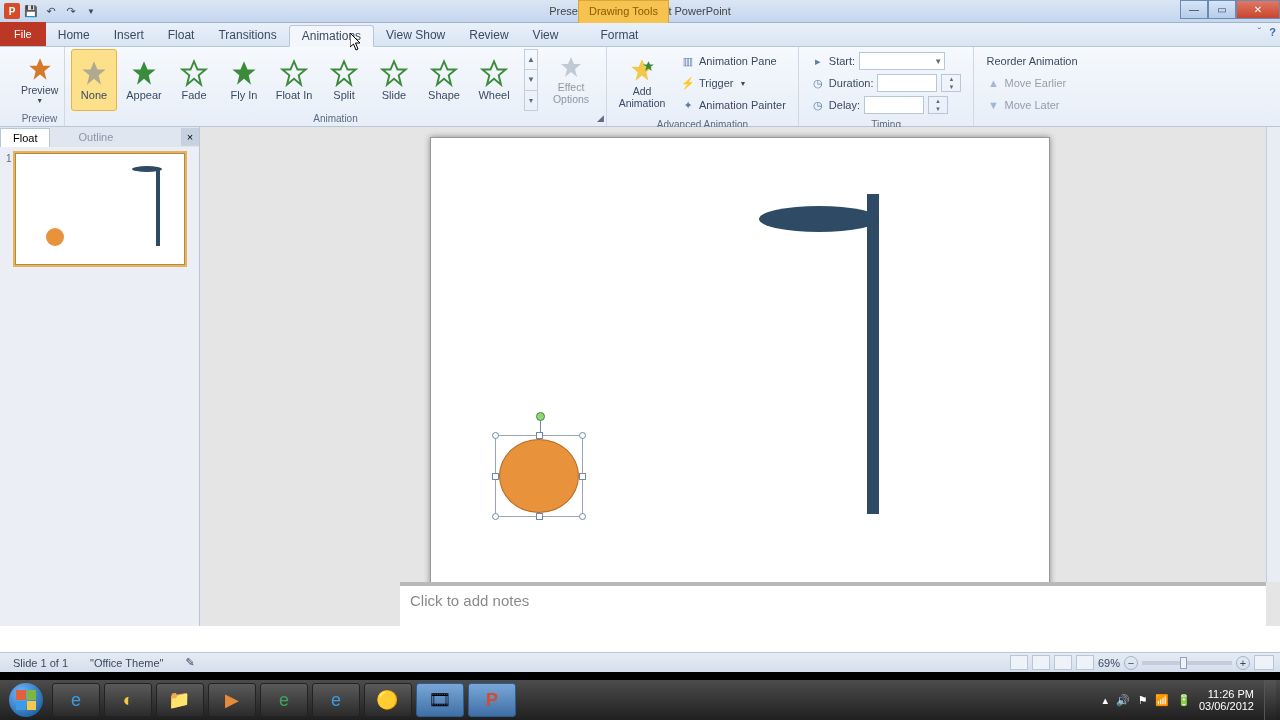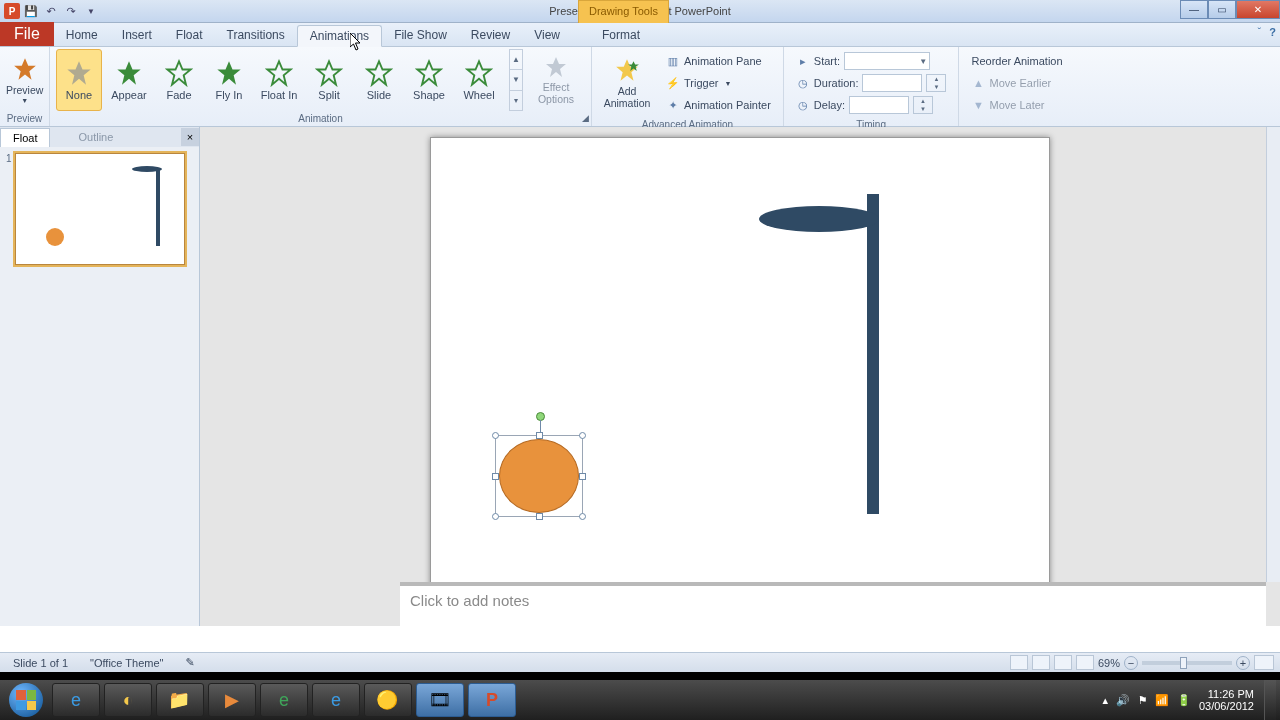--- a/index.html
+++ b/index.html
@@ -12,21 +12,21 @@
 .titlebar .qat-btn { width: 18px; height: 18px; display: flex; align-items: center; justify-content: center; font-size: 11px; color: #446; }
 .app-icon { width: 16px; height: 16px; background: #d64b2a; border-radius: 2px; display: flex; align-items: center; justify-content: center; color:#fff; font-weight:bold; font-size:10px; }
 .titlebar .title { position:absolute; left:0; right:0; text-align:center; pointer-events:none; }
 .titlebar .context-tab { position:absolute; left:578px; top:0; height:23px; background:#f6c250; color:#8a5a00; font-size:11px; padding:4px 10px 0; border:1px solid #d9a63b; border-bottom:none; }
 .winbtns { position:absolute; right:0; top:0; display:flex; }
 .winbtn { width:28px; height:19px; background:linear-gradient(#d7e5f7,#b6cce9); border:1px solid #6b8bb5; display:flex; align-items:center; justify-content:center; font-size:10px; color:#2a3c5a; }
 .winbtn.close { background:linear-gradient(#e17864,#c8452e); color:#fff; width:44px; }
 
 
 .tabstrip { height:24px; background:linear-gradient(#e9f0fa,#d9e5f3); display:flex; align-items:flex-end; font-size:12px; border-bottom:1px solid #b8c7d8; position:relative; }
-.file-tab { background:#bc3826; color:#fff; padding:4px 14px; height:24px; display:flex; align-items:center; font-size:16px; }
+.file-tab { background:#bc3826; color:#fff; padding:4px 14px; height:24px; display:flex; align-items:center; font-size:11px; }
 .rtab { padding:4px 12px; height:22px; display:flex; align-items:center; color:#3b4a60; cursor:default; }
 .rtab.active { background:#f3f6fb; border:1px solid #b8c7d8; border-bottom:1px solid #f3f6fb; position:relative; top:1px; border-radius:3px 3px 0 0; }
 .help-area { position:absolute; right:4px; top:3px; display:flex; gap:8px; font-size:11px; color:#3b6ea5; }
 
 
 .ribbon { height:80px; background:linear-gradient(#f6f9fd,#e7eef8); border-bottom:1px solid #b8c7d8; display:flex; font-size:11px; color:#3b4a60; }
 .group { border-right:1px solid #cfd9e6; display:flex; flex-direction:column; position:relative; }
 .group-body { flex:1; display:flex; align-items:center; padding:2px 6px; gap:4px; }
 .group-label { height:15px; text-align:center; font-size:10px; color:#5a6b82; background:transparent; position:relative; }
 .group-label .launcher { position:absolute; right:2px; top:0; font-size:9px; color:#5a6b82; }
@@ -115,33 +115,33 @@
     </div>
   </div>
 
   <div class="tabstrip">
     <div class="file-tab">File</div>
     <div class="rtab">Home</div>
     <div class="rtab">Insert</div>
     <div class="rtab">Float</div>
     <div class="rtab">Transitions</div>
     <div class="rtab active">Animations</div>
-    <div class="rtab">File Show</div>
+    <div class="rtab">View Show</div>
     <div class="rtab">Review</div>
     <div class="rtab">View</div>
     <div class="rtab" style="margin-left:18px;">Format</div>
     <div class="help-area">
       <span>ˇ</span>
       <span style="color:#3b6ea5;font-weight:bold;">?</span>
     </div>
   </div>
 
   <div class="ribbon">
 
-    <div class="group" style="width:50px;">
+    <div class="group" style="width:50px;margin-left:15px;">
       <div class="group-body">
         <div class="vbtn" style="width:44px;">
           <span><svg viewBox="0 0 24 24" width="26" height="26">
                 <polygon points="12,2 15,9 22,9 16,14 18,22 12,17 6,22 8,14 2,9 9,9" fill="#d47a2a"></polygon>
               </svg></span>
           <span class="lbl">Preview</span>
           <span style="font-size:7px;">▼</span>
         </div>
       </div>
       <div class="group-label">Preview</div>

